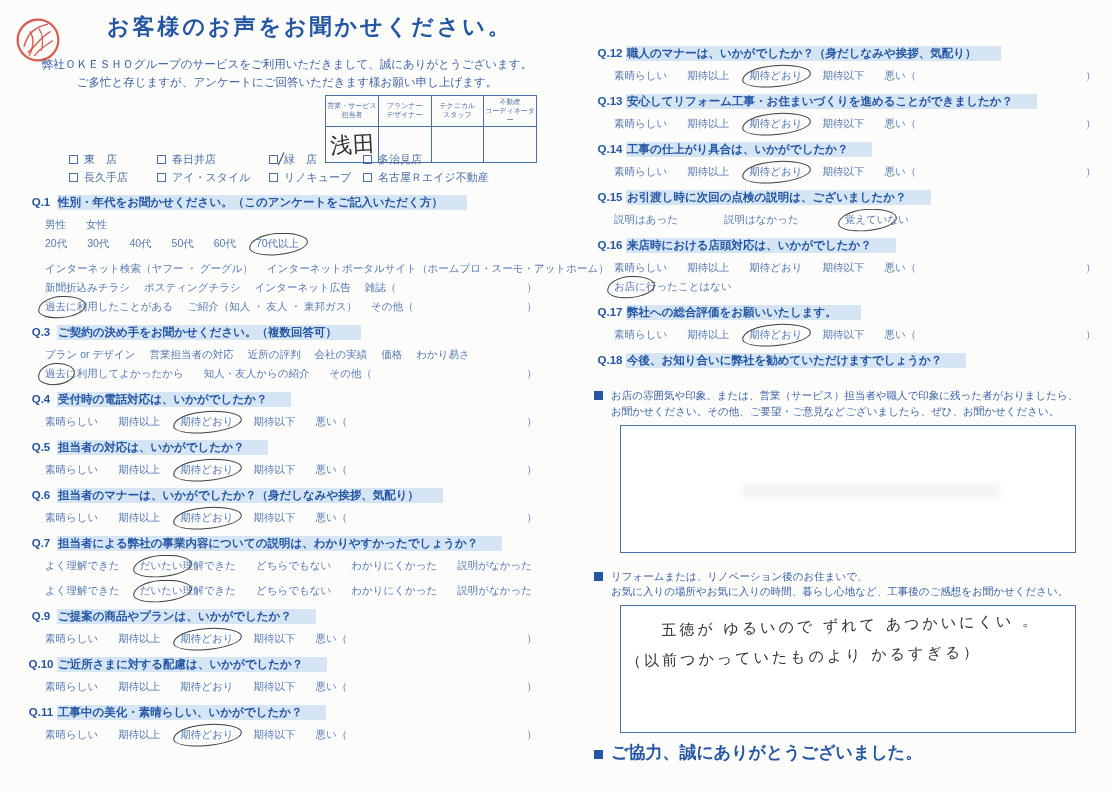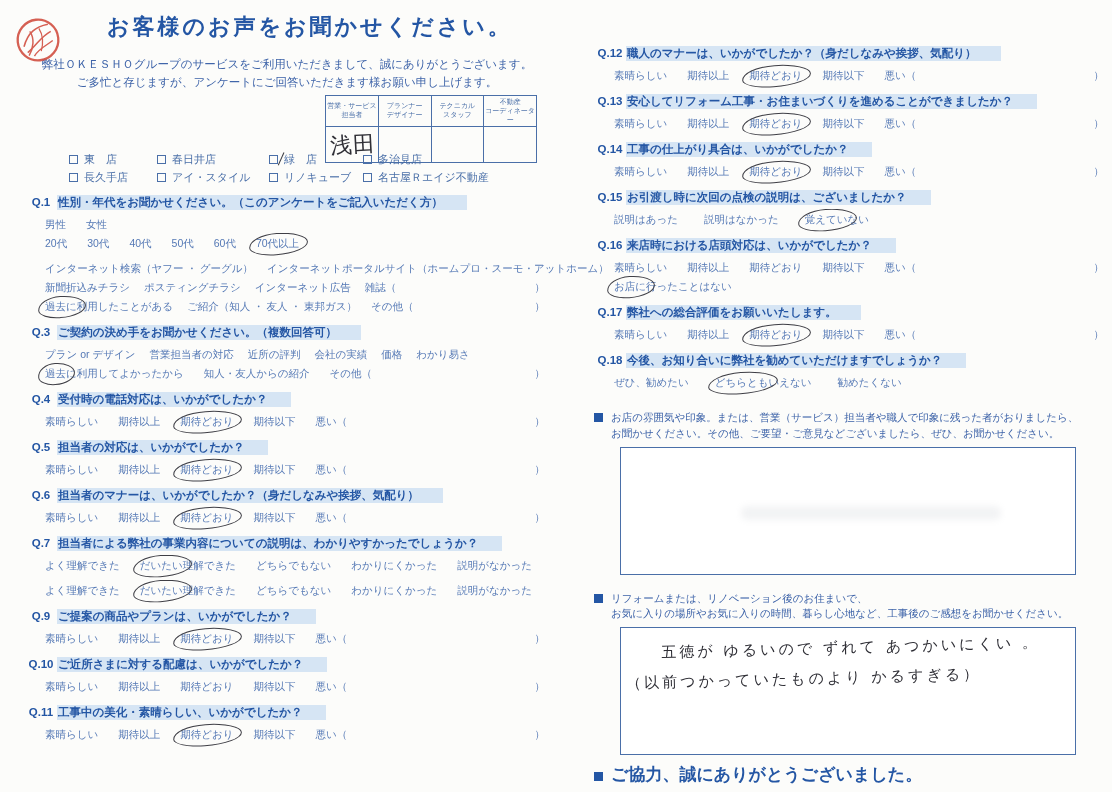--- a/index.html
+++ b/index.html
@@ -29,24 +29,24 @@
   .store { white-space:nowrap; }
   .cb { display:inline-block; width:9px; height:9px; border:1.2px solid #4a6fa8; margin-right:6px; vertical-align:-1px; position:relative; }
   .cb.checked::after { content:""; position:absolute; left:2px; top:-6px; width:9px; height:14px;
       border-right:1.8px solid #3c3c42; transform:rotate(24deg); }
   
   .qwrap { margin-top:10px; }
   .q { margin-bottom:11px; }
   .qt { font-size:11.5px; font-weight:bold; color:#2456a4; white-space:nowrap; }
   .qt .num { display:inline-block; min-width:32px;text-align:center; }
   .qt .t { background:#d6e5f4; padding:1px 24px 2px 1px; }
-  .opts { display:flex; align-items:center; gap:20px; margin:8px 4px 0 20px; font-size:10.5px; color:#5478b5; white-space:nowrap; }
+  .opts { display:flex; align-items:center; gap:20px; margin:8px 12px 0 20px; font-size:10.5px; color:#5478b5; white-space:nowrap; }
   .opts.tight { gap:14px; }
   .opts.wide { }
-  .opts.xwide { gap:26px; }
+  .opts.xwide { gap:46px; }
   .opts.sub { margin-top:5px; }
   .pc { margin-left:auto; }
   
   .cr { position:relative; display:inline-block; }
   .cr::after { content:""; position:absolute; left:-7px; right:-9px; top:-4px; bottom:-4px;
       border:1.6px solid #3f3f46; border-radius:48% 52% 55% 45% / 60% 48% 52% 40%;
       transform:rotate(-4deg); pointer-events:none; }
   
   .csec { margin-top:14px; }
   .cprompt { font-size:10.5px; line-height:1.5; color:#3c62a8; }
@@ -335,25 +335,20 @@
         <span>期待以上</span>
         <span class="cr">期待どおり</span>
         <span>期待以下</span>
         <span>悪い（</span>
         <span class="pc">）</span>
       </div>
     </div>
 
     <div class="q">
       <div class="qt"><span class="num">Q.18</span><span class="t">今後、お知り合いに弊社を勧めていただけますでしょうか？</span></div>
-      <div class="opts xwide">
-        <span>ぜひ、勧めたい</span>
-        <span><span class="cr">どちらとも</span><span>いえない</span></span>
-        <span>勧めたくない</span>
-      </div>
     </div>
 
     <div class="csec" style="margin-top:20px;">
       <div class="cprompt">
         <div><span class="bullet"></span><span>お店の雰囲気や印象。または、営業（サービス）担当者や職人で印象に残った者がおりましたら、</span></div>
         <div class="ind">お聞かせください。その他、ご要望・ご意見などございましたら、ぜひ、お聞かせください。</div>
       </div>
       <div class="cbox">
         <div class="smudge"></div>
         <span class="hand"></span>

